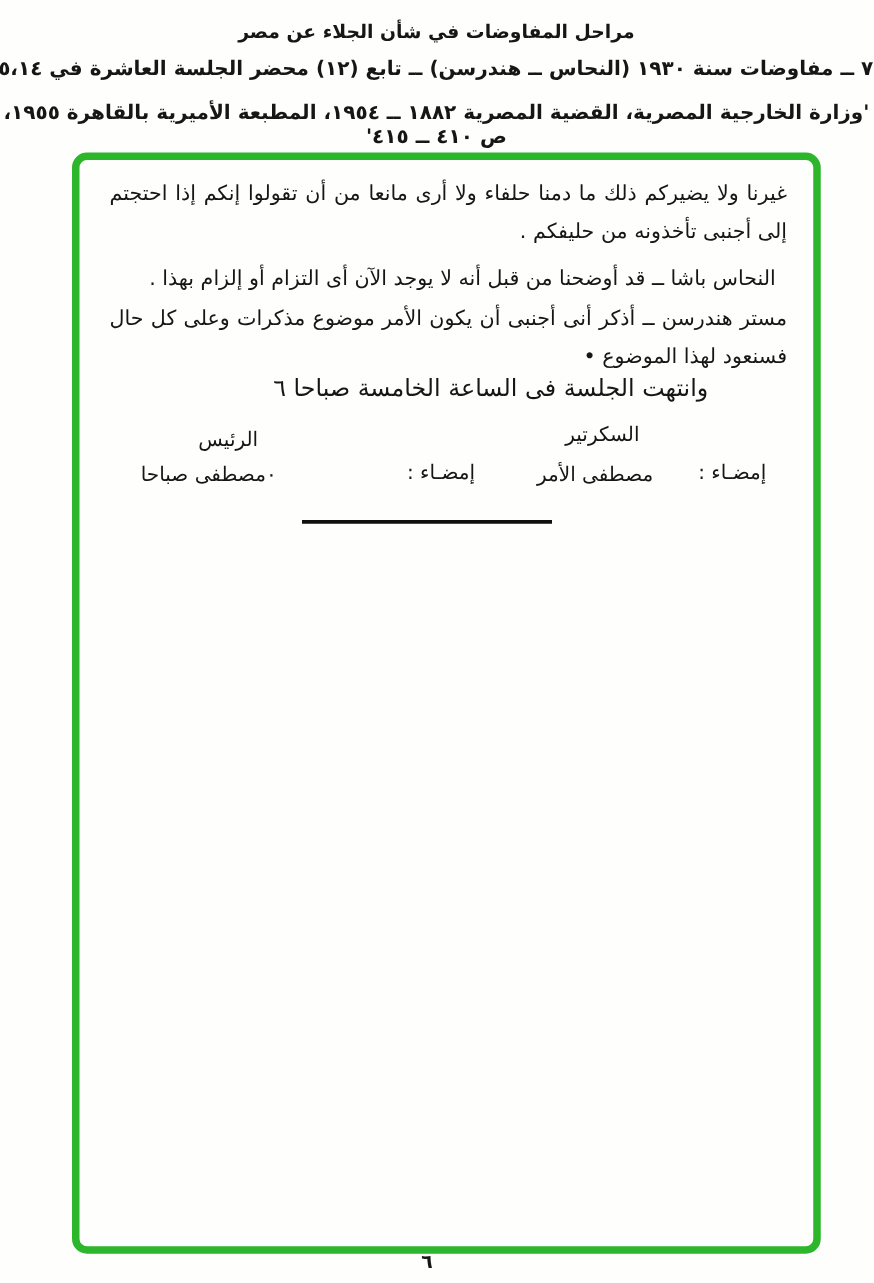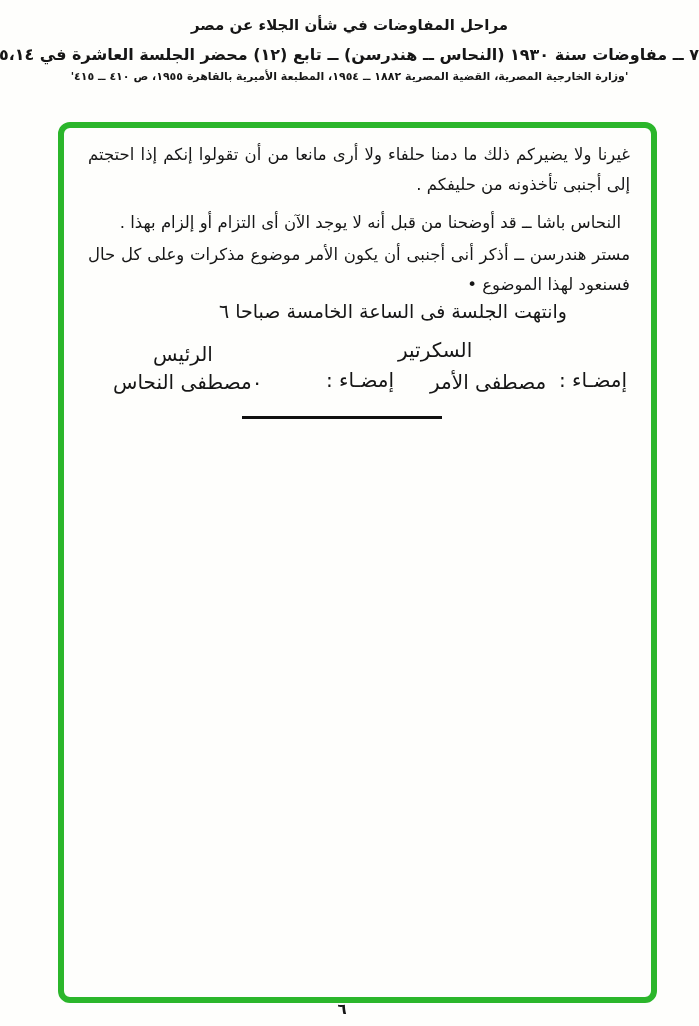--- a/index.html
+++ b/index.html
@@ -29,22 +29,22 @@
     margin-top: 16px;
     font-size: 15px;
     letter-spacing: 0.2px;
   }
   .h-subtitle {
     margin-top: 11px;
     font-size: 16px;
     white-space: nowrap;
   }
   .h-source {
-    margin-top: 6px;
-    font-size: 11px;
+    margin-top: 16px;
+    font-size: 16px;
   }
   
   .green-box {
     position: absolute;
     left: 58px;
     top: 122px;
     width: 599px;
     height: 881px;
     box-sizing: border-box;
     border: 6px solid #2bb62b;
@@ -65,24 +65,24 @@
   .closing {
     position: absolute;
     top: 172px;
     right: 84px;
     font-size: 19px;
     white-space: nowrap;
   }
   
   .sig {
     position: absolute;
-    font-size: 20px;
+    font-size: 16px;
     white-space: nowrap;
   }
-  .secretary-title { left: 334px; top: 210px; width: 80px; text-align: left; }
+  .secretary-title { left: 368px; top: 210px; width: 80px; text-align: right; }
   .president-title { left: 88px;  top: 214px; width: 62px; text-align: center; }
   .sig-label-1     { left: 495px; top: 240px; }
   .secretary-name  { left: 366px; top: 242px; }
   .sig-label-2     { left: 262px; top: 240px; }
   .president-name  { left: 49px;  top: 242px; }
   .divider {
     position: absolute;
     left: 178px;
     top: 288px;
     width: 200px;
@@ -115,18 +115,18 @@
   <p class="para p3">مستر هندرسن ــ أذكر أنى أجنبى أن يكون الأمر موضوع مذكرات وعلى كل حال فسنعود لهذا الموضوع •</p>
 
   <div class="closing">وانتهت الجلسة فى الساعة الخامسة صباحا ٦</div>
 
   <div class="sig secretary-title">السكرتير</div>
   <div class="sig president-title">الرئيس</div>
 
   <div class="sig sig-label-1">إمضـاء :</div>
   <div class="sig secretary-name">مصطفى الأمر</div>
   <div class="sig sig-label-2">إمضـاء :</div>
-  <div class="sig president-name">٠مصطفى النحاس</div>
+  <div class="sig president-name">٠مصطفى صباحا</div>
 
   <div class="divider"></div>
 </div>
 
 <div class="page-number">٦</div>
 
 </body></html>

